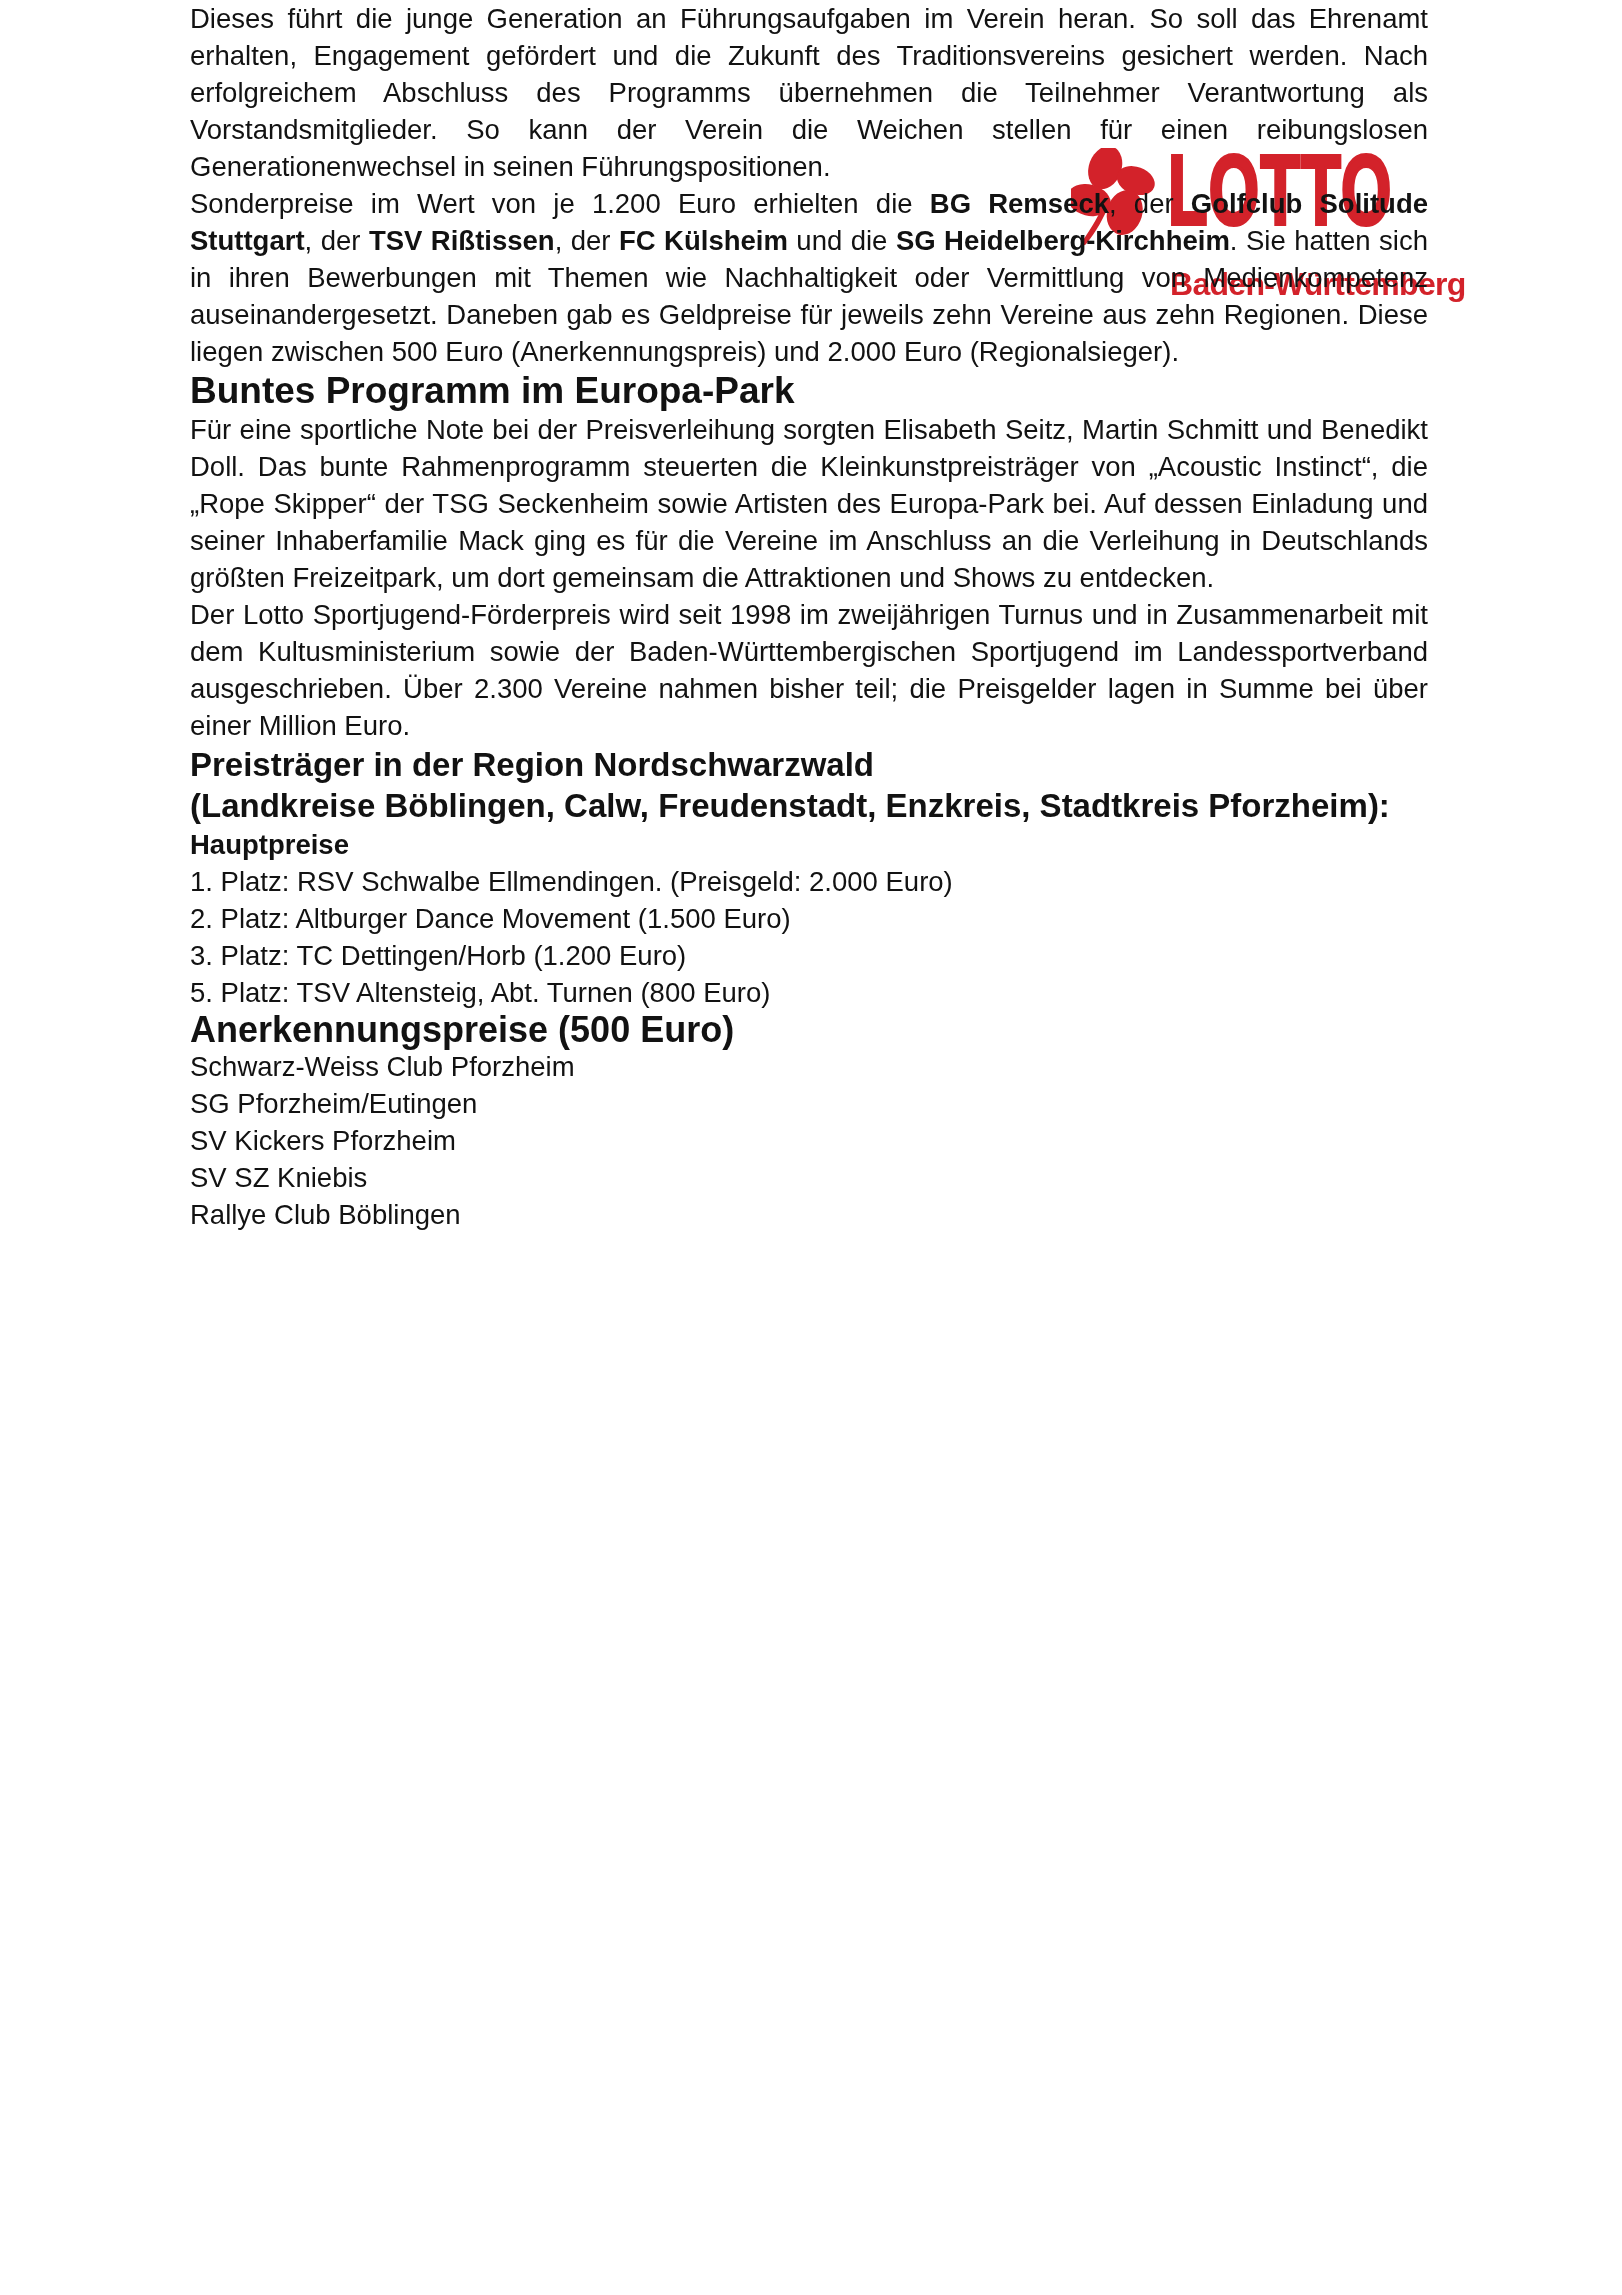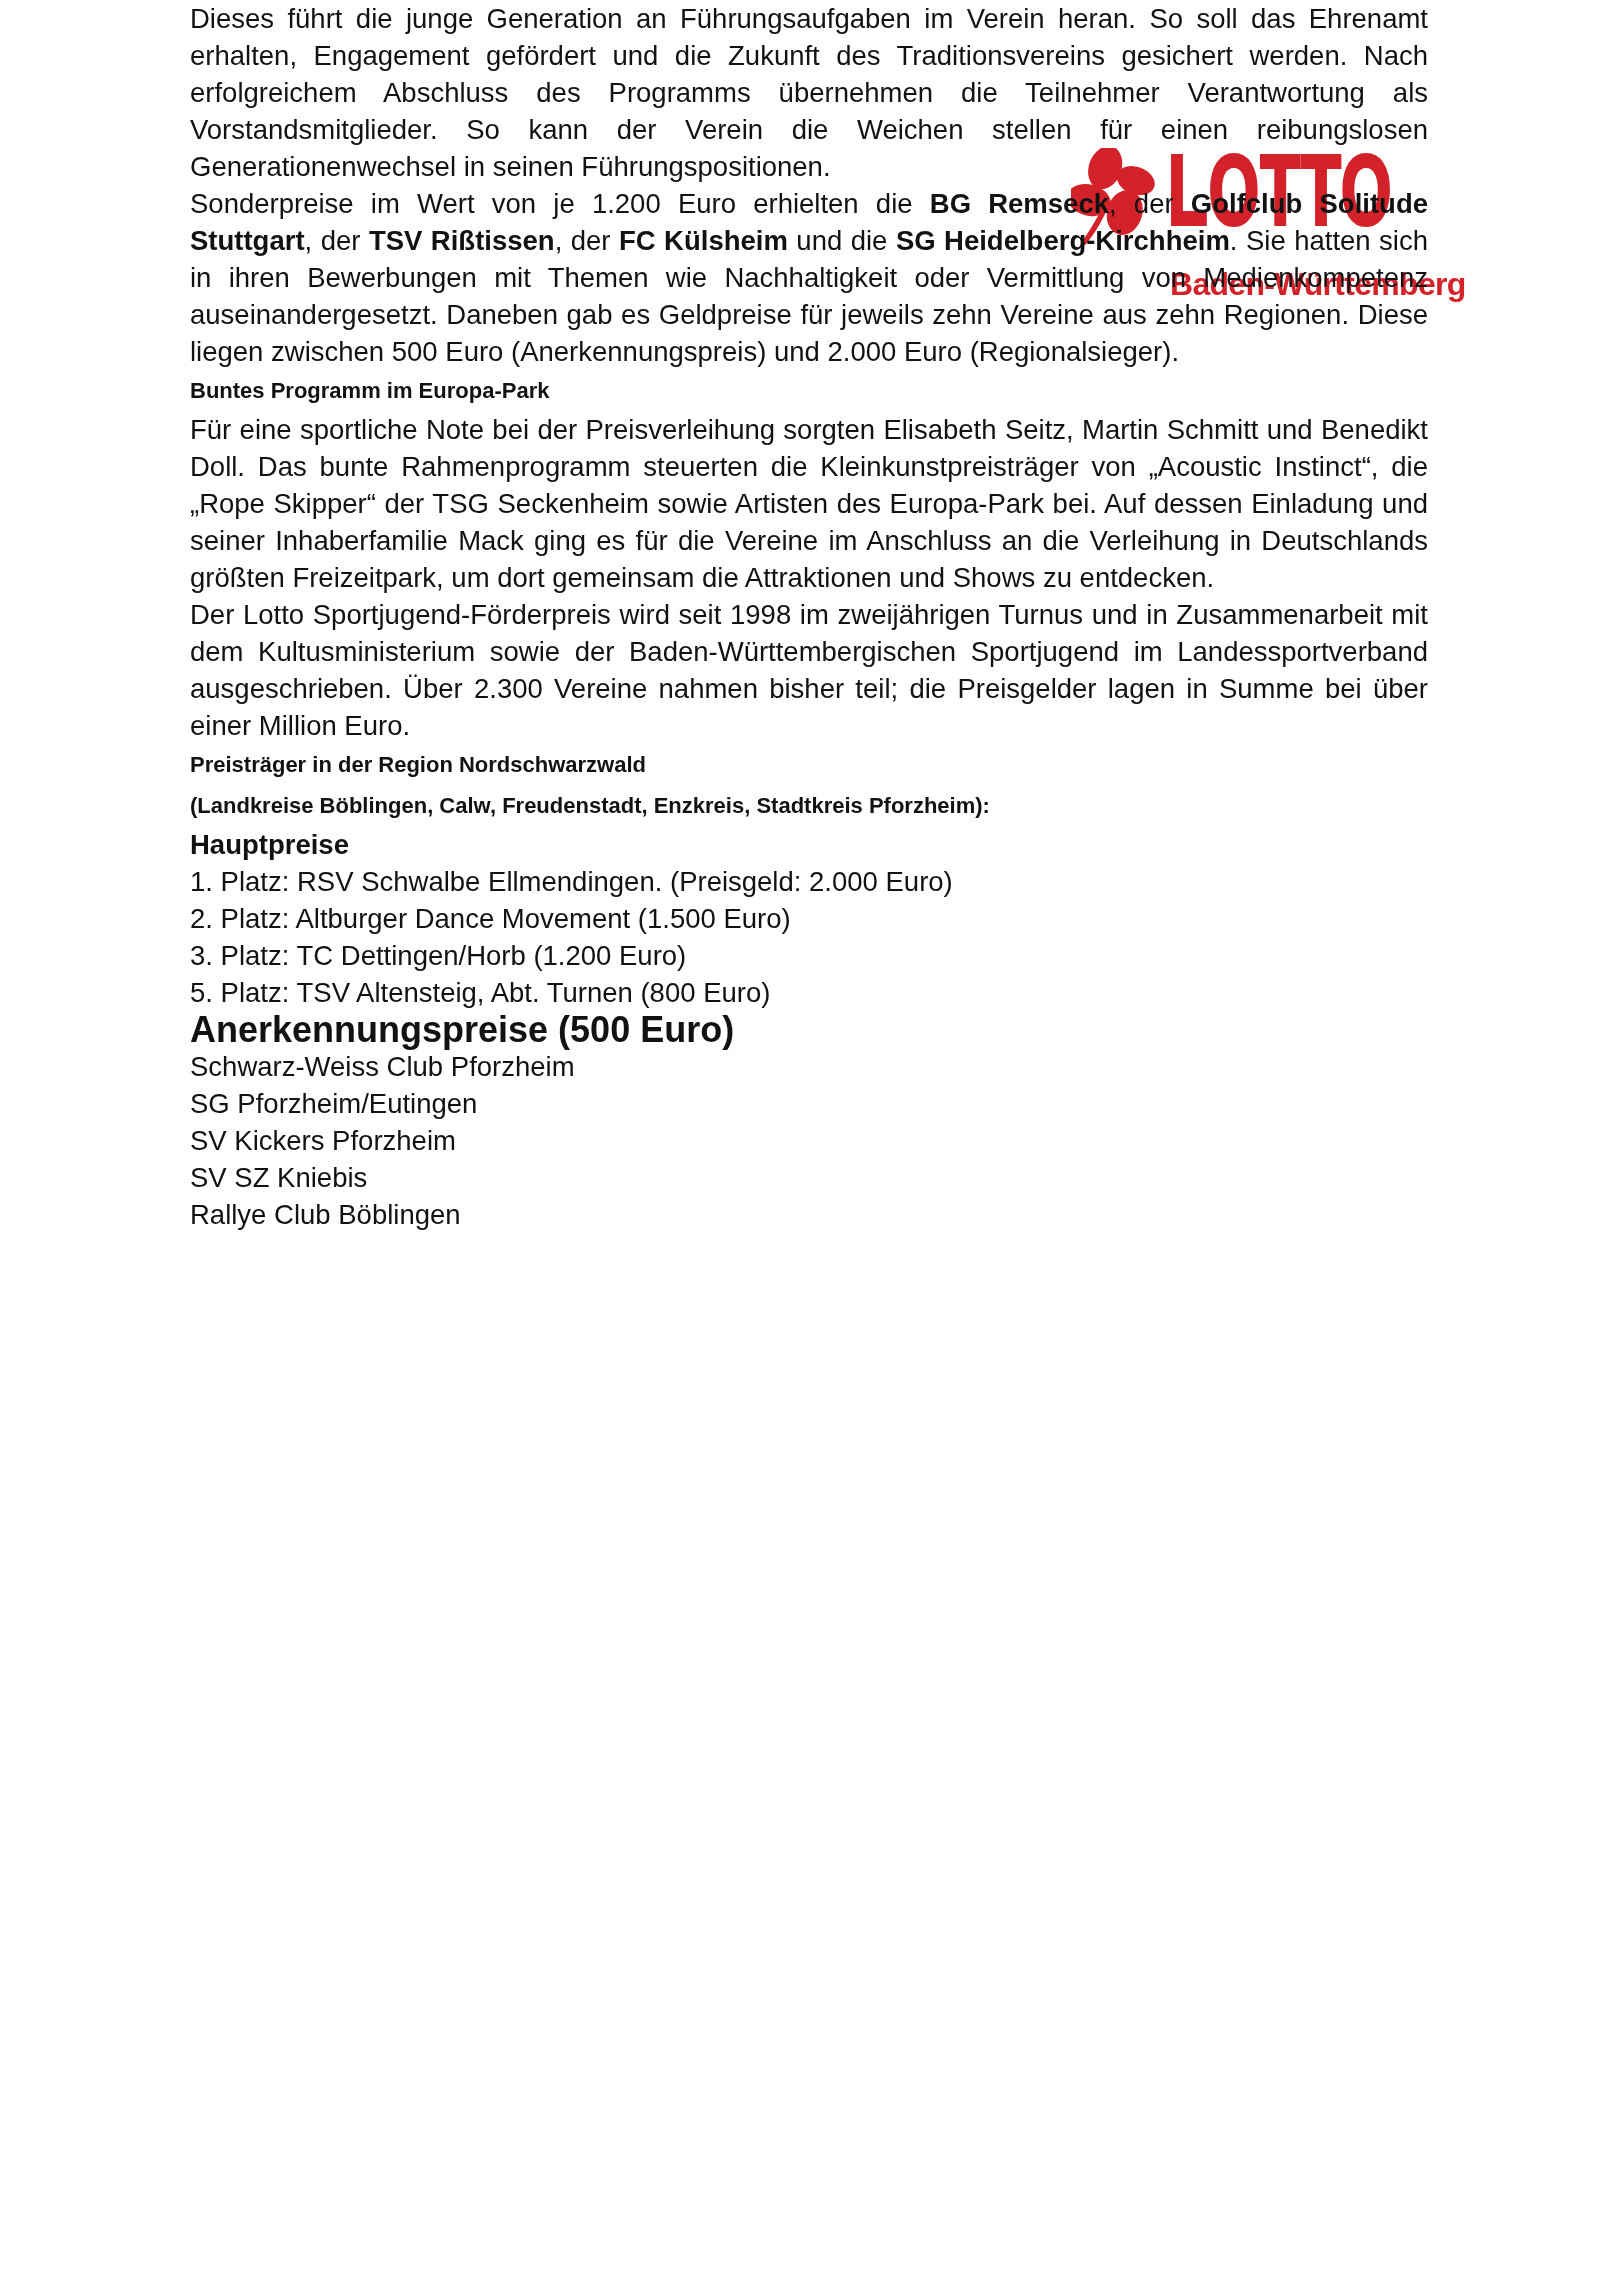--- a/index.html
+++ b/index.html
@@ -36,24 +36,24 @@
 
   
   .content {
     position:absolute; left:190px; top:0; width:1238px;
     font-size:27.5px; line-height:37px;
   }
   .content p, .content h2, .content h3, .content ul { margin:0; padding:0; }
   p.justify { text-align:justify; }
   .para-intro        { margin-top:352px; }
   .para-sonderpreise { margin-top:36px;  }
-  .h-europa          { margin-top:51px;  font-size:22px; line-height:41px; font-weight:bold; }
+  .h-europa          { margin-top:51px;  font-size:37px; line-height:41px; font-weight:bold; }
   .para-europa       { margin-top:33px;  }
   .para-foerderpreis { margin-top:42px;  }
-  .h-region          { margin-top:73px; font-size:22px; line-height:41px; font-weight:bold; }
+  .h-region          { margin-top:73px; font-size:33px; line-height:41px; font-weight:bold; }
   .h-haupt           { margin-top:31px;  font-size:27.5px; line-height:37px; font-weight:bold; }
   .h-anerkennung     { margin-top:16.4px;  font-size:36px; line-height:37px; font-weight:bold; }
   ul.plainlist { list-style:none; }
   ul.plainlist li { margin:0; padding:0; line-height:37px; }
   b { font-weight:bold; }
 </style>
 </head>
 <body>
 
 <div class="page">

